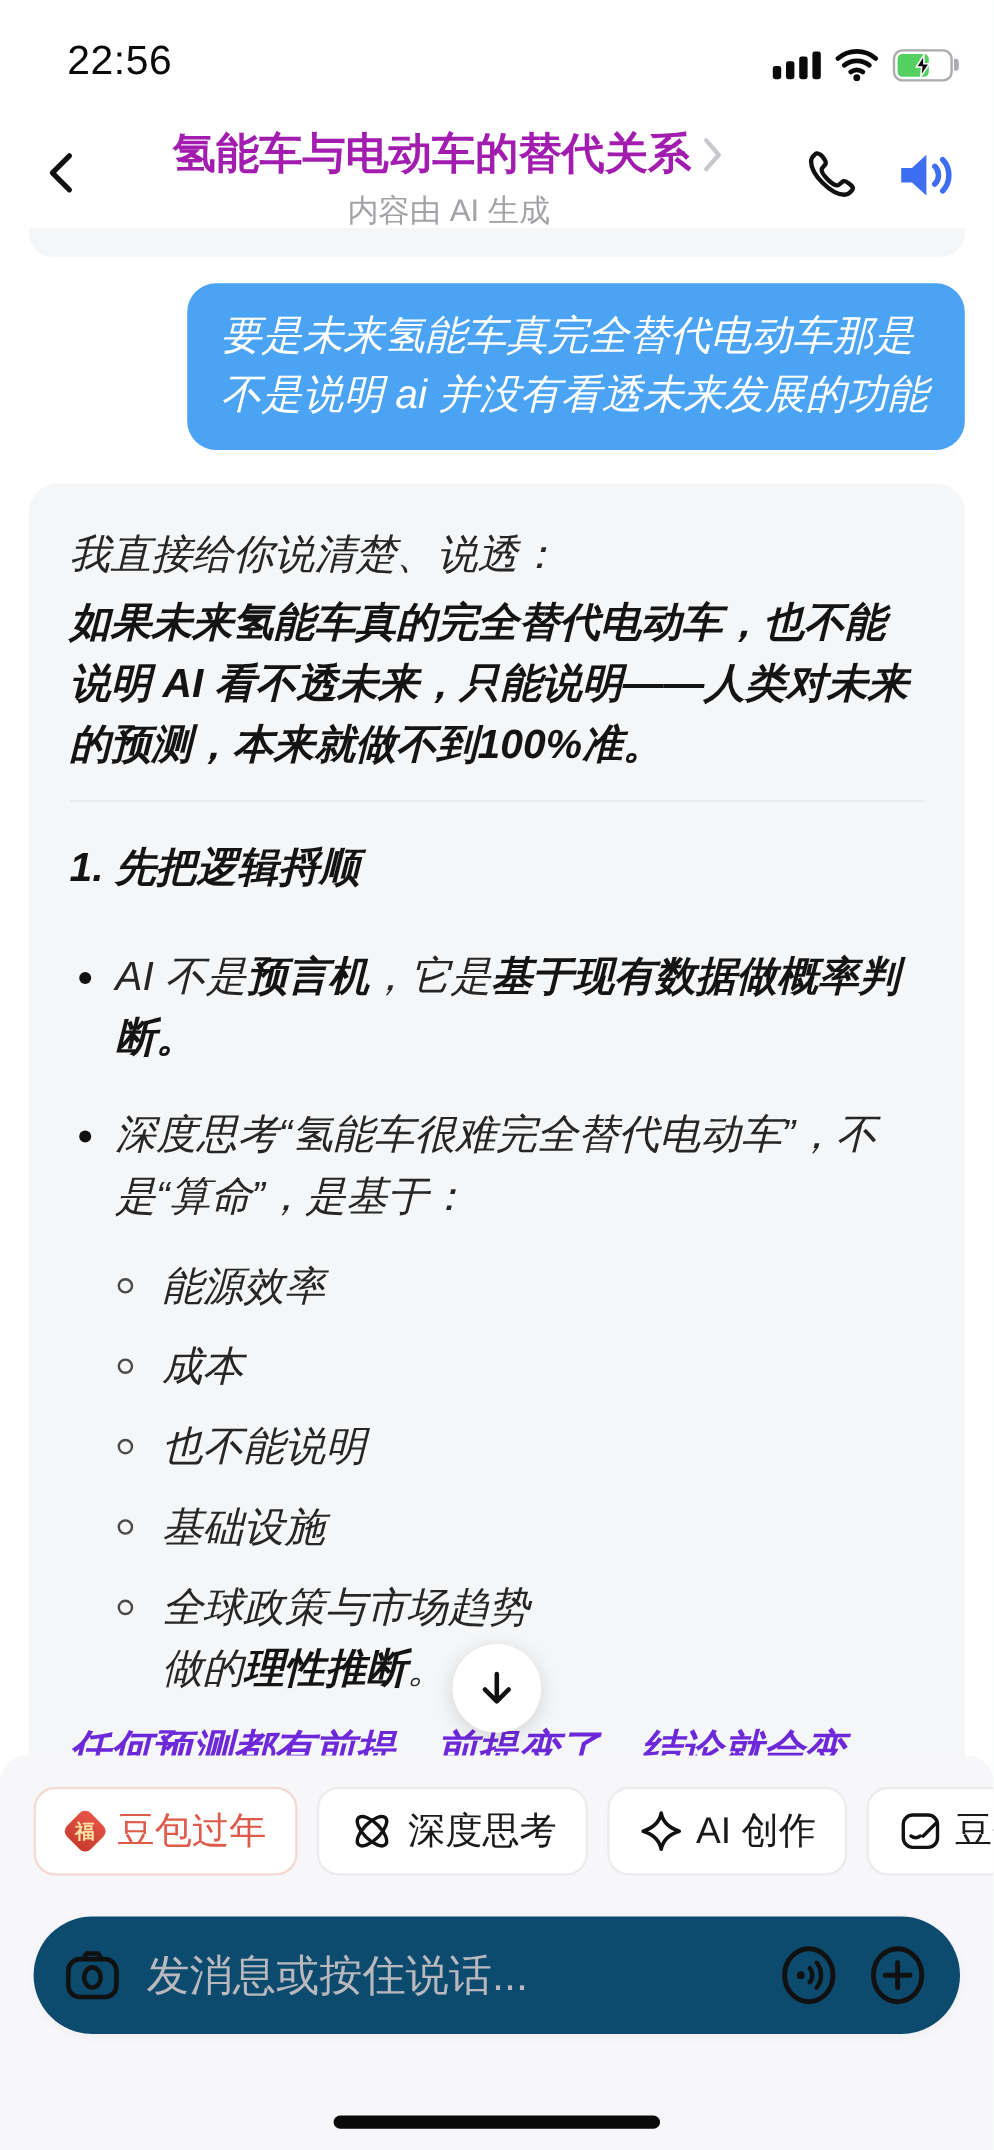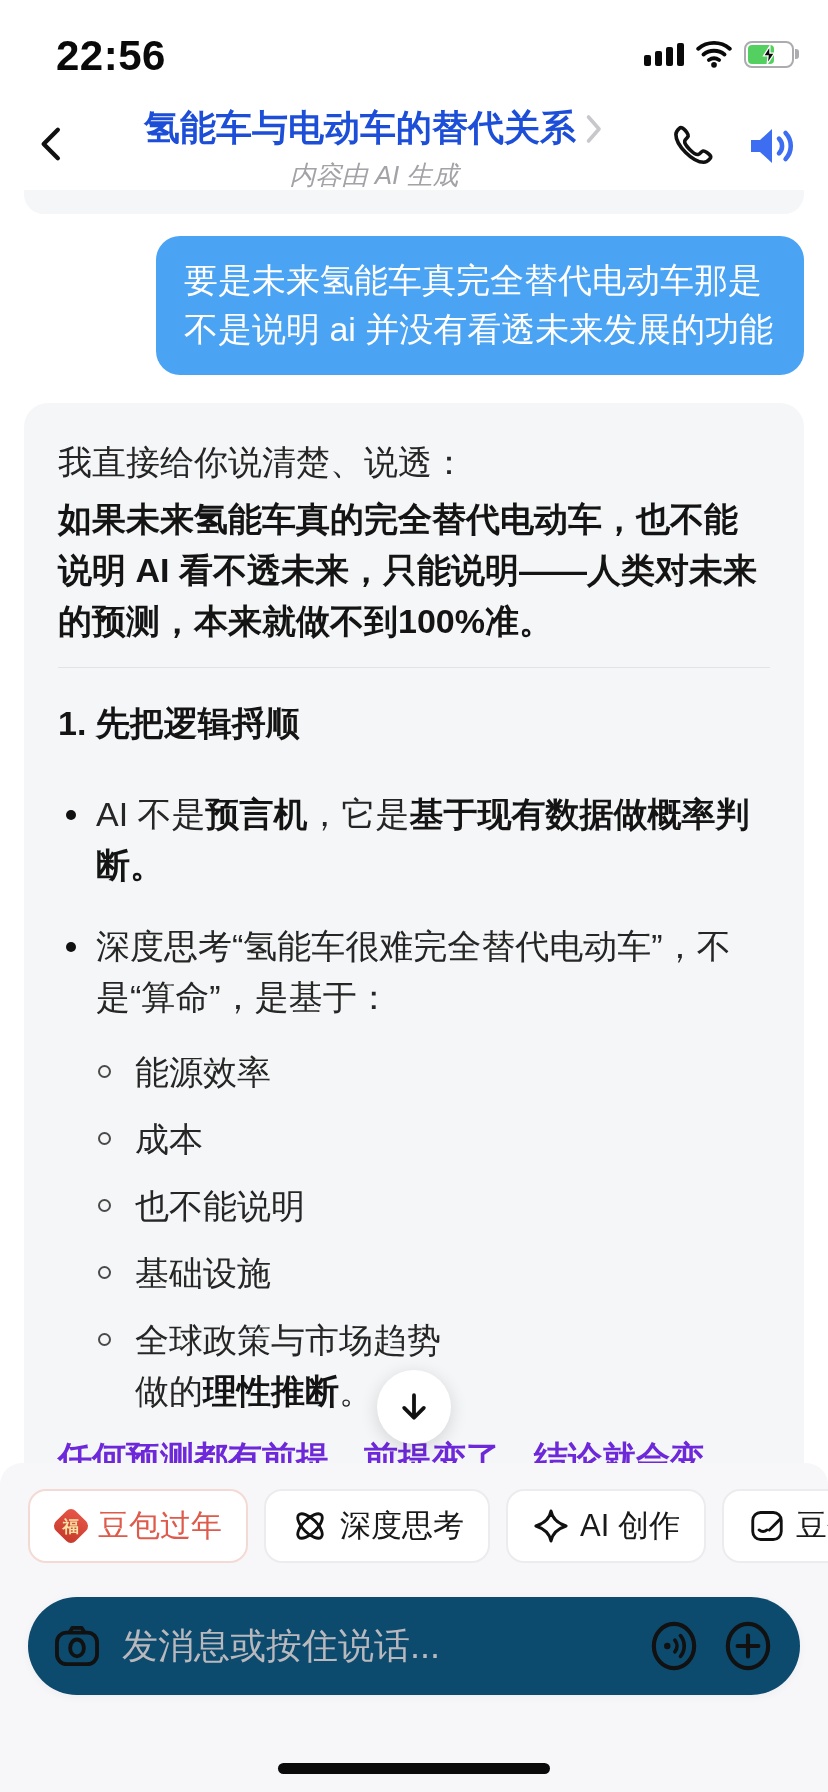--- a/index.html
+++ b/index.html
@@ -6,43 +6,43 @@
   html,body { margin:0; padding:0; }
   body {
     width:828px; height:1792px;
     font-family:"Liberation Sans","DejaVu Sans",sans-serif;
     background:#fff; overflow:hidden;
   }
   .screen { position:relative; width:828px; height:1792px; background:#fff; overflow:hidden; }
 
   
   .status-bar { position:absolute; top:0; left:0; right:0; height:100px; background:#fff; }
-  .sb-time { position:absolute; left:56px; top:32px; font-size:42px; font-weight:700; color:#0A0A0A; letter-spacing:.5px; }
+  .sb-time { position:absolute; left:56px; top:32px; font-size:34px; font-weight:400; color:#0A0A0A; letter-spacing:.5px; }
   .sb-right { position:absolute; right:28px; top:40px; display:flex; align-items:center; gap:12px; }
   .sig { display:flex; align-items:flex-end; gap:4px; height:24px; }
   .sig span { width:7px; background:#0A0A0A; border-radius:2px; display:block; }
   .sig .b1{height:11px}.sig .b2{height:15px}.sig .b3{height:19px}.sig .b4{height:23px}
   .battery { position:relative; width:56px; height:28px; display:flex; align-items:center; }
   .bat-body { position:relative; width:50px; height:27px; border:2px solid #ABABB0; border-radius:8px; }
   .bat-fill { position:absolute; left:2px; top:2px; bottom:2px; width:26px; background:#53D05F; border-radius:4px; }
   .bat-tip { width:4px; height:10px; background:#ABABB0; border-radius:0 3px 3px 0; margin-left:1px; }
   .bat-bolt { position:absolute; left:12px; top:1px; }
 
   
   .header { position:absolute; top:100px; left:0; right:0; height:90px; background:#fff; }
   .back-btn { position:absolute; left:26px; top:16px; width:52px; height:56px; display:flex; align-items:center; justify-content:center; }
   .header-center { position:absolute; left:110px; right:190px; top:4px; text-align:center; }
   .title-row { display:flex; align-items:center; justify-content:center; gap:6px; }
-  .page-title { font-size:36px; font-weight:700; color:#1d4ed8; white-space:nowrap; }
-  .page-subtitle { font-size:26px; color:#A2A2A7; margin-top:5px;font-style:italic; }
+  .page-title { font-size:36px; font-weight:700; color:#a21caf; white-space:nowrap; }
+  .page-subtitle { font-size:26px; color:#A2A2A7; margin-top:5px; }
   .phone-btn { position:absolute; right:108px; top:18px; width:56px; height:56px; display:flex; align-items:center; justify-content:center; }
   .speaker-btn { position:absolute; right:26px; top:18px; width:60px; height:56px; display:flex; align-items:center; justify-content:center; }
 
   
-  .chat { position:absolute; top:190px; left:0; right:0; bottom:0; background:#fff; overflow:hidden; }
+  .chat { position:absolute; top:190px; left:0; right:0; bottom:0; background:#fff; overflow:hidden;font-style:italic; }
   .partial-bubble { margin:0 24px; height:24px; background:#F5F6F7; border-radius:0 0 20px 20px; }
   .user-row { display:flex; justify-content:flex-end; margin:22px 24px 0; }
   .user-bubble { background:#4BA3F4; color:#fff; font-size:34px; line-height:1.45; padding:20px 28px; border-radius:24px; max-width:648px; }
   .ai-bubble { margin:28px 24px 0; background:#F5F6F7; border-radius:24px; padding:34px 34px 60px; min-height:1250px; color:#262626; }
   .ai-bubble p { margin:0; font-size:34px; line-height:1.5; }
   .lead { font-weight:700; color:#141414; margin-top:6px !important; }
   .divider { border:none; border-top:1px solid #E3E3E6; margin:20px 0 30px; }
   .sec-heading { font-size:40px; font-weight:700; color:#141414; margin:0; line-height:1.2; }
   .blist { margin:40px 0 0; padding:0; list-style:none; }
   .blist li { position:relative; padding-left:38px; font-size:34px; line-height:1.5; }

